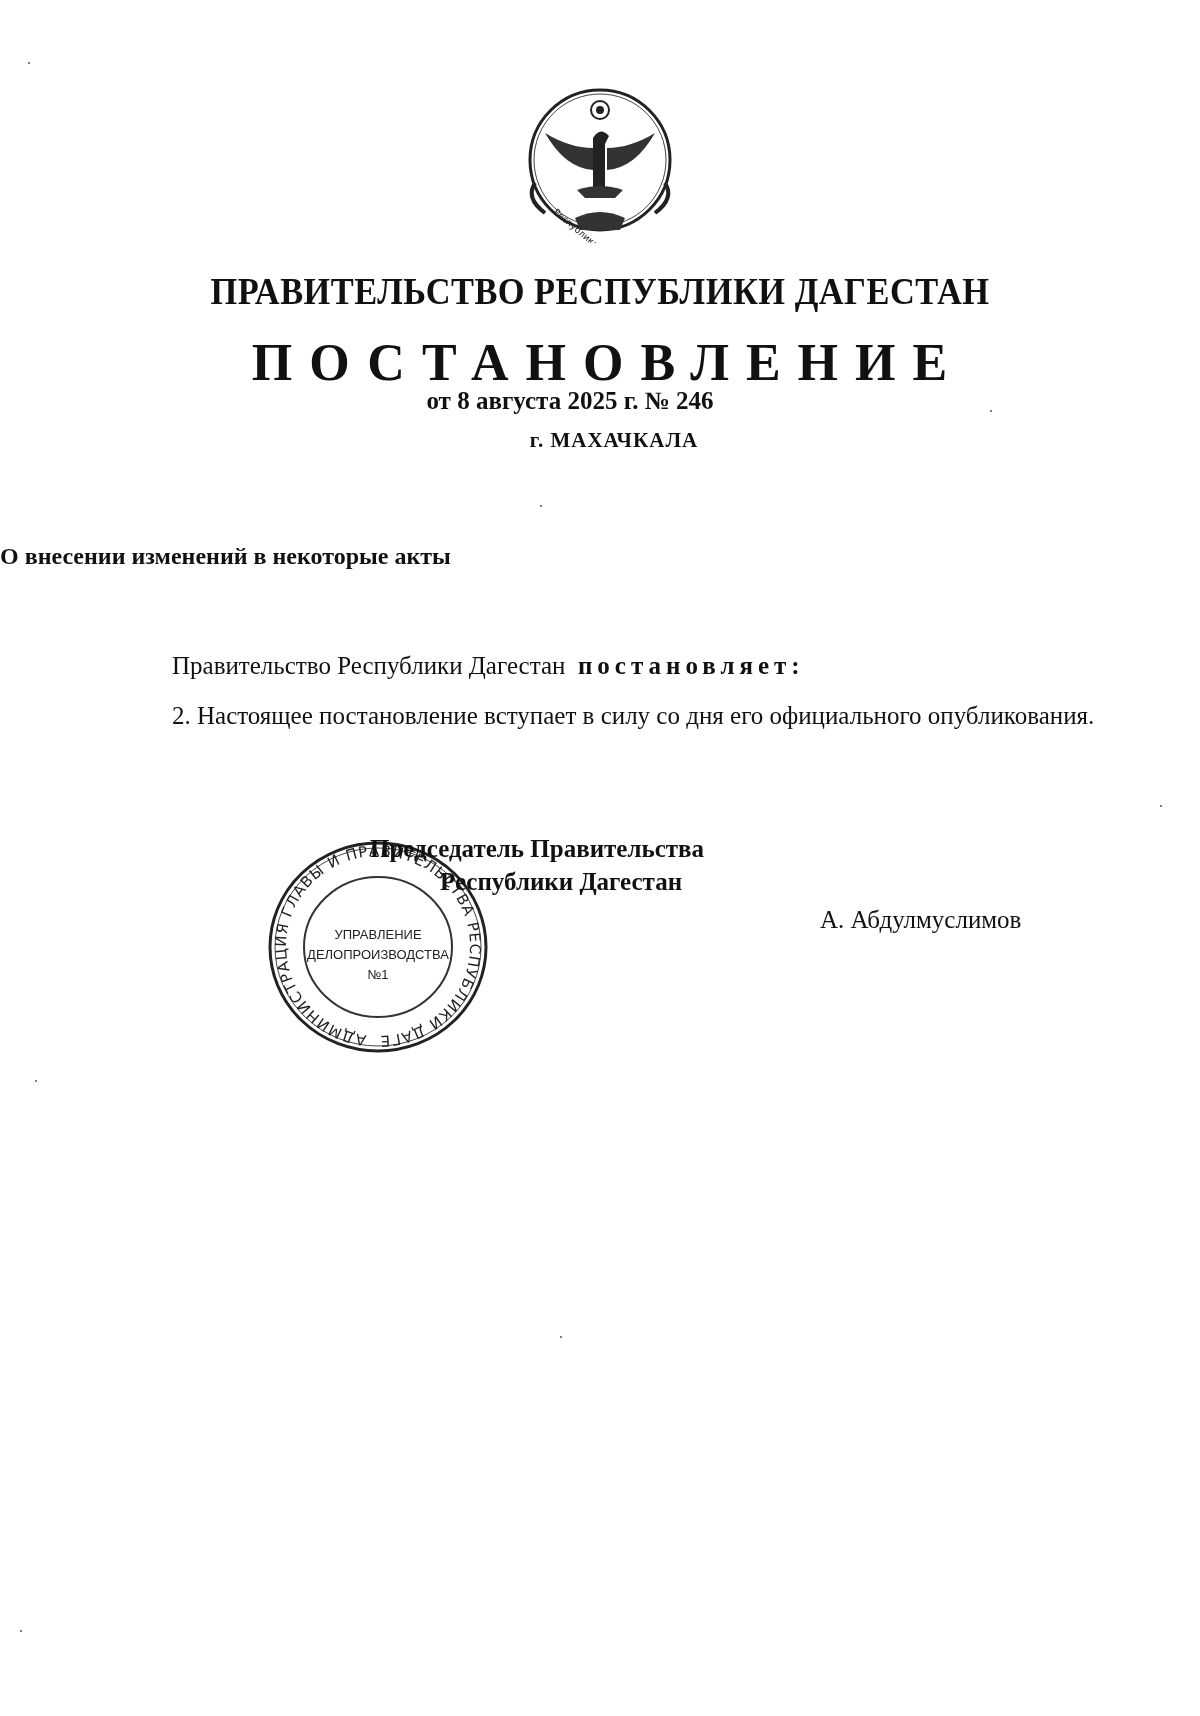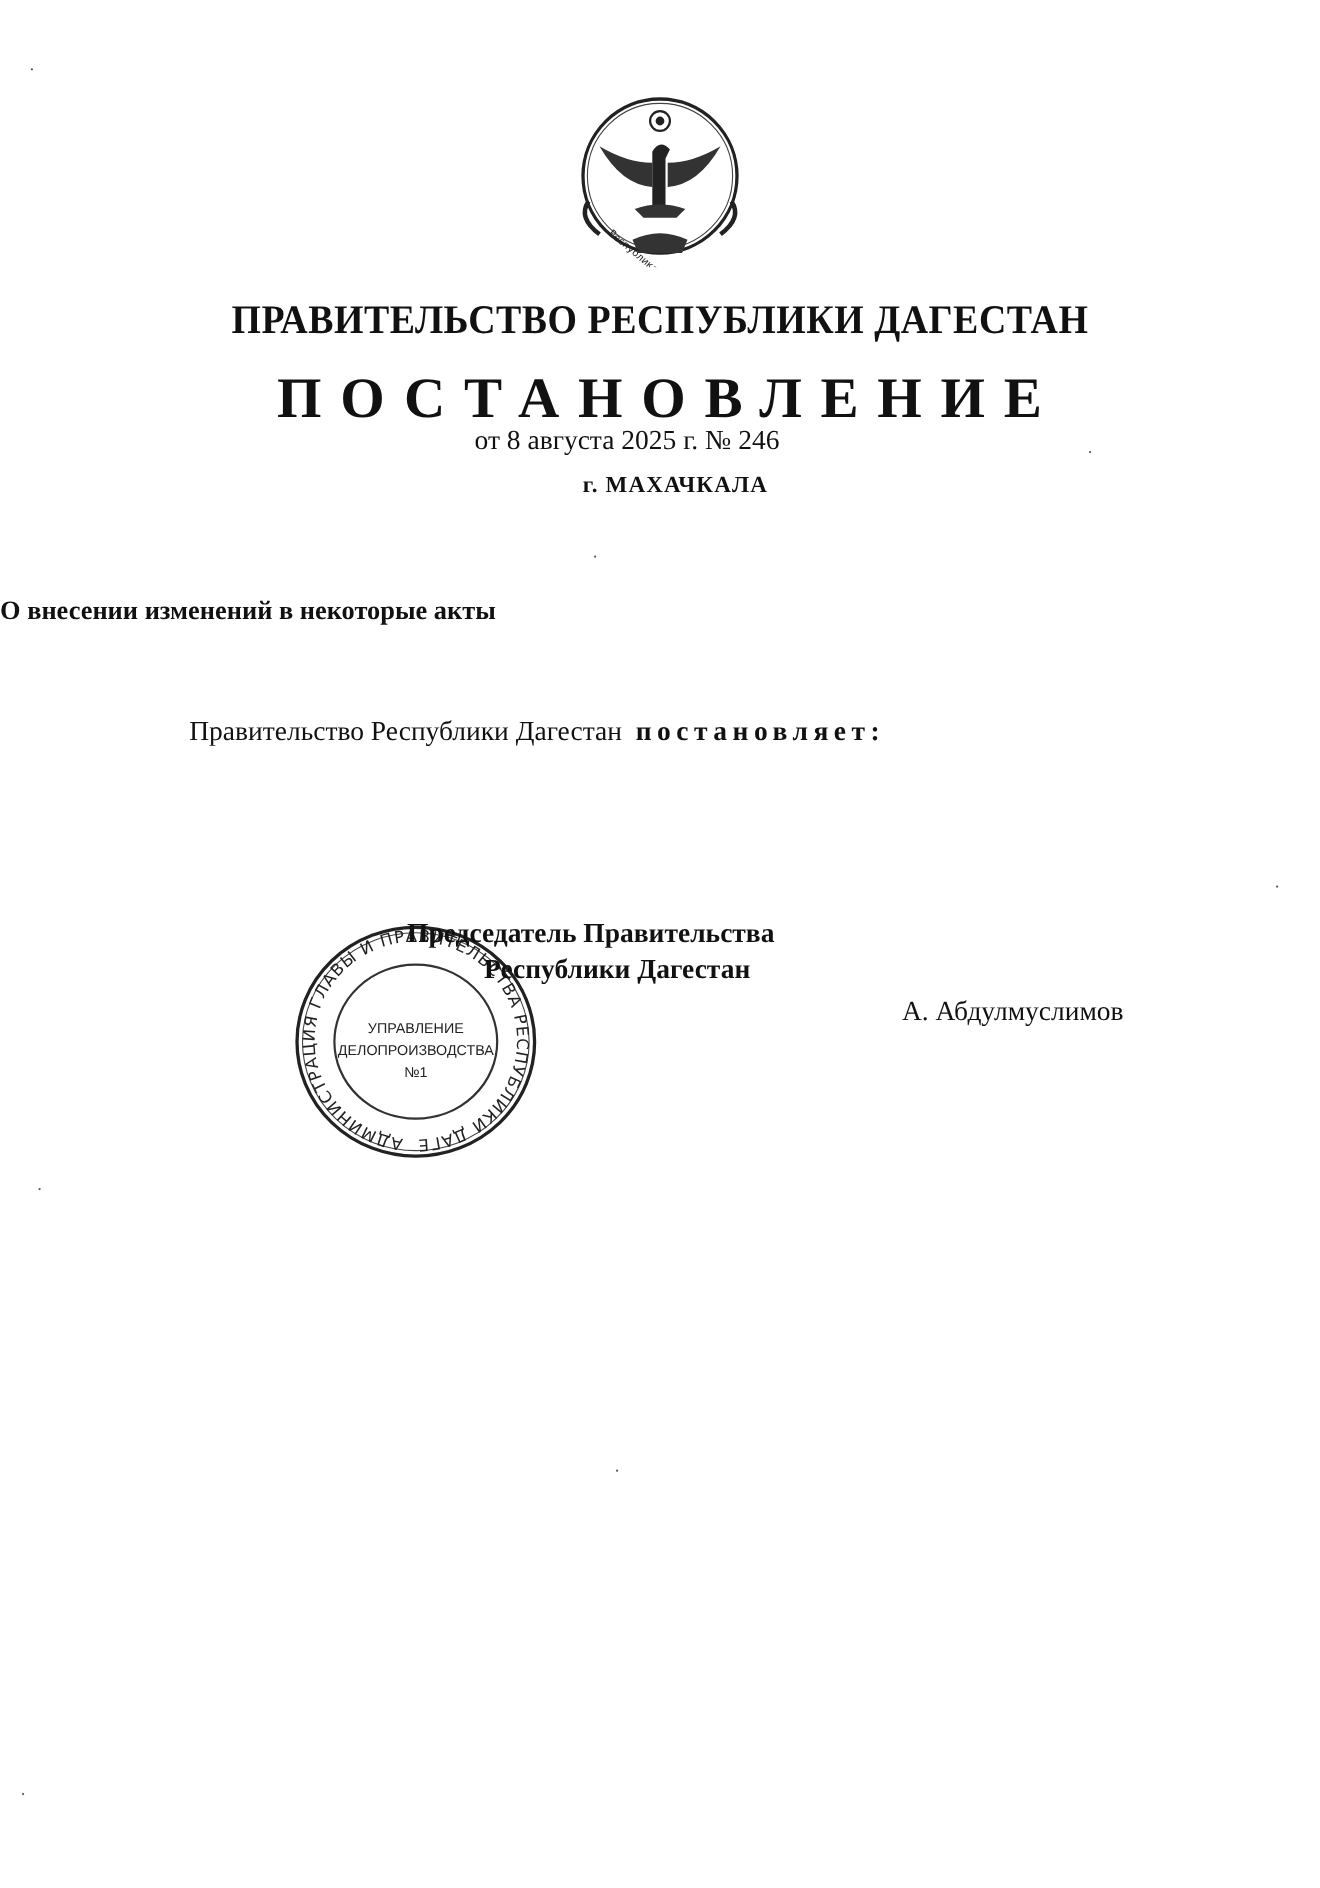--- a/index.html
+++ b/index.html
@@ -5,21 +5,21 @@
   html, body { margin: 0; padding: 0; background: #ffffff; }
   body { width: 1200px; height: 1716px; position: relative; overflow: hidden;
          font-family: "Liberation Serif", "DejaVu Serif", serif; color: #111; }
   .page { position: absolute; left: 0; top: 0; width: 1200px; height: 1716px; background: #fff; }
   .emblem { position: absolute; left: 505px; top: 78px; width: 190px; height: 165px; }
   .gov-title { position: absolute; left: 0; width: 1200px; top: 270px; text-align: center;
                font-weight: bold; font-size: 37px; letter-spacing: 0.5px; transform: scaleX(0.93); }
   .doc-type { position: absolute; left: 0; width: 1200px; top: 333px; text-align: center;
               font-weight: bold; font-size: 52px; letter-spacing: 17px; padding-left: 8px; }
   .doc-date { position: absolute; left: 0; width: 1140px; top: 387px; text-align: center;
-              font-weight: normal; font-size: 25px; }
+              font-weight: bold; font-size: 25px; }
   .doc-city { position: absolute; left: 14px; width: 1200px; top: 428px; text-align: center;
               font-weight: bold; font-size: 21px; letter-spacing: 1px; }
   .subject { position: absolute; left: 0; width: 1200px; top: 540px; 
              font-weight: bold; font-size: 24px; line-height: 33px; }
   .body { position: absolute; left: 90px; width: 1022px; top: 633px; font-size: 25px; line-height: 34px;
           text-align: justify; }
   .body p { margin: 16px; text-indent: 66px; }
   .spaced { font-weight: bold; letter-spacing: 5px; }
   .sig-position { position: absolute; left: 370px; top: 832px; font-weight: bold; font-size: 25px;
                   line-height: 33px; text-align: left; width: 390px; }
@@ -53,20 +53,21 @@
   <div class="doc-city">г. МАХАЧКАЛА</div>
 
   <div class="subject">
     <div>О внесении изменений в некоторые акты</div>
   </div>
 
   <div class="body">
     <p>
       <span>Правительство Республики Дагестан</span>&nbsp;&nbsp;<span class="spaced">постановляет:</span>
     </p>
+    <p>2. Настоящее постановление вступает в силу со дня его официального опубликования.</p>
   </div>
 
   <svg class="stamp" viewBox="0 0 232 222">
     <defs>
       <path id="stampArc" d="M 116 200 A 92 90 0 1 1 116.1 200"></path>
     </defs>
     <ellipse cx="116" cy="111" rx="108" ry="104" fill="none" stroke="#222" stroke-width="3"></ellipse>
     <ellipse cx="116" cy="111" rx="103" ry="99" fill="none" stroke="#444" stroke-width="1"></ellipse>
     <ellipse cx="116" cy="111" rx="74" ry="70" fill="none" stroke="#333" stroke-width="2"></ellipse>
     <text font-size="15" fill="#222" font-family="DejaVu Sans, sans-serif" letter-spacing="1">

